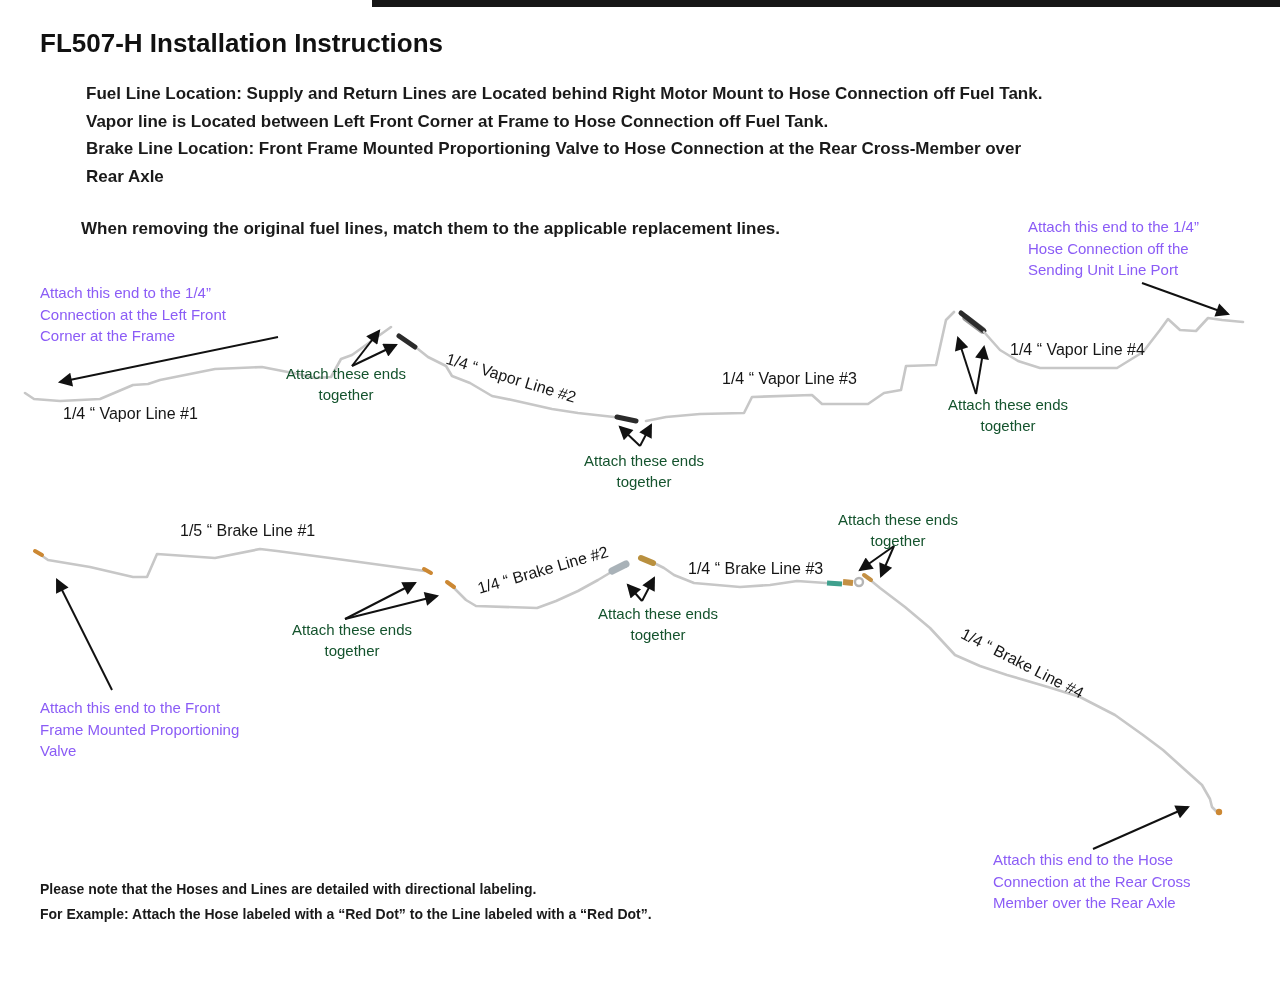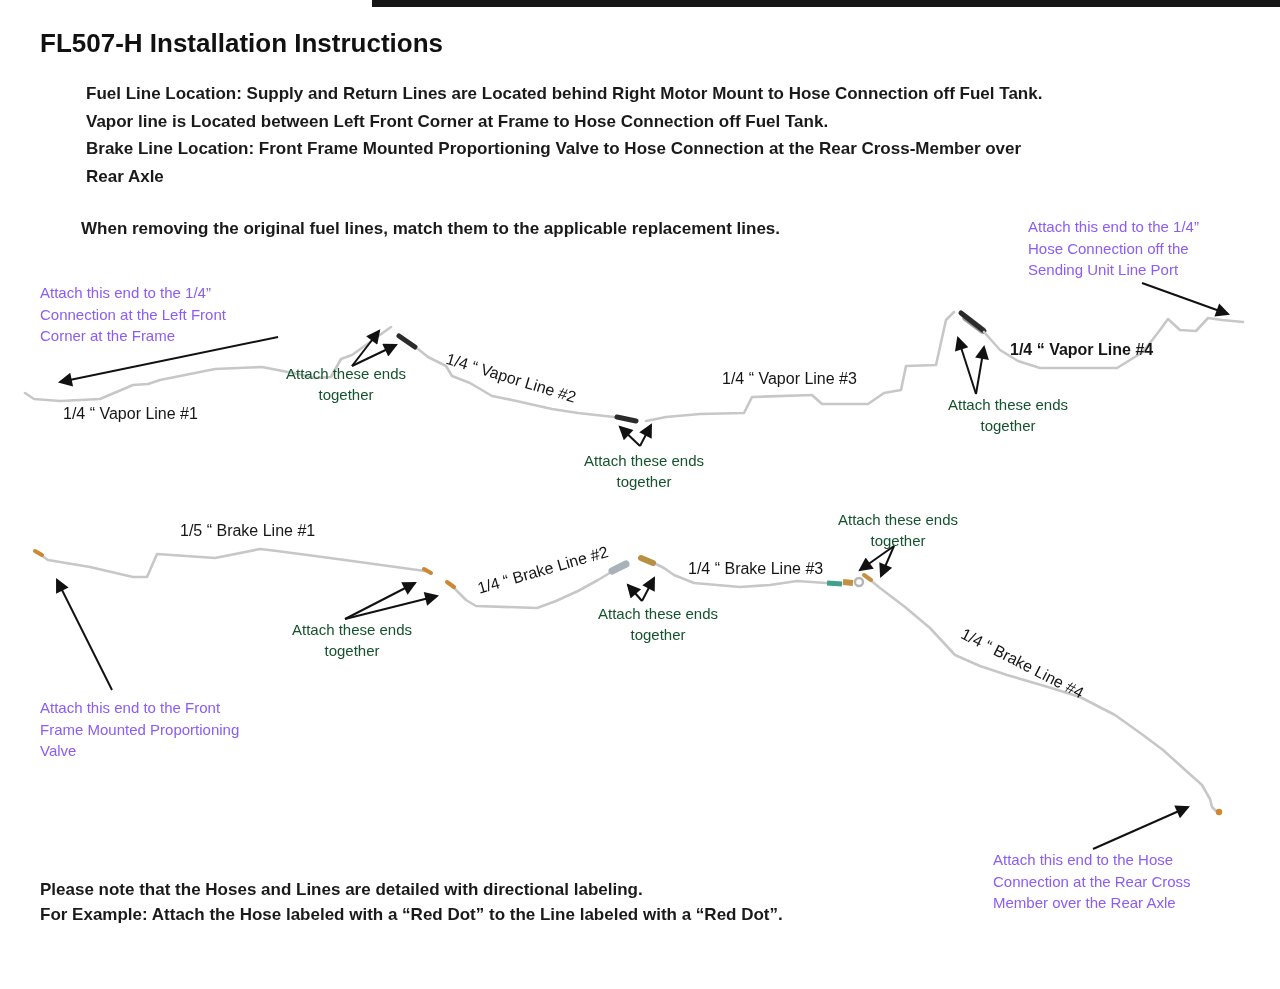--- a/index.html
+++ b/index.html
@@ -3,21 +3,21 @@
 <meta charset="utf-8">
 <style>
   html,body{margin:0;padding:0;background:#ffffff;}
   .page{position:relative;width:1280px;height:989px;background:#ffffff;overflow:hidden;
         font-family:"Liberation Sans",sans-serif;color:#1a1a1a;}
   .topbar{position:absolute;left:372px;top:0;width:908px;height:7px;background:#161616;}
   .title{position:absolute;left:40px;top:28px;font-size:26px;font-weight:700;color:#111;}
   .intro{position:absolute;left:40px;top:80px;width:1140px;font-size:17px;font-weight:700;
          line-height:27.5px;white-space:pre-line;margin-left:46px;}
   .instruction{position:absolute;left:40px;top:219px;font-size:17px;font-weight:700;margin-left:41px;}
-  .note{position:absolute;left:40px;top:877px;font-size:17px;font-weight:700;line-height:25px;
+  .note{position:absolute;left:40px;top:877px;font-size:14px;font-weight:700;line-height:25px;
         white-space:pre-line;}
   .ann{position:absolute;font-size:15px;line-height:21.5px;white-space:pre-line;color:#8b5cf6;}
   .attach{position:absolute;width:134px;font-size:15px;line-height:21px;text-align:center;
           white-space:pre-line;color:#14532d;}
   .llabel{position:absolute;font-size:16px;white-space:nowrap;color:#161616;}
   .rot17{transform:rotate(17deg);transform-origin:left top;}
   .rotm16{transform:rotate(-16deg);transform-origin:left center;}
   .rot27{transform:rotate(27deg);transform-origin:left top;}
   svg.diagram{position:absolute;left:0;top:0;}
   .tube{fill:none;stroke:#c7c7c7;stroke-width:2.6;stroke-linejoin:round;stroke-linecap:round;}
@@ -115,21 +115,21 @@
   <div class="attach" style="left:285px;top:619px;">Attach these ends
 together</div>
   <div class="attach" style="left:591px;top:603px;">Attach these ends
 together</div>
   <div class="attach" style="left:831px;top:509px;">Attach these ends
 together</div>
 
   <div class="llabel" style="left:63px;top:405px;text-align:center;">1/4 “ Vapor Line #1</div>
   <div class="llabel rot17" style="left:449px;top:350px;">1/4 “ Vapor Line #2</div>
   <div class="llabel" style="left:722px;top:370px;">1/4 “ Vapor Line #3</div>
-  <div class="llabel" style="left:1010px;top:341px;font-weight:bold;">1/4 “ Vapor Line #4</div>
+  <div class="llabel" style="left:1010px;top:341px;">1/4 “ Vapor Line #4</div>
   <div class="llabel" style="left:180px;top:522px;">1/5 “ Brake Line #1</div>
   <div class="llabel rotm16" style="left:478px;top:580px;">1/4 “ Brake Line #2</div>
   <div class="llabel" style="left:688px;top:560px;">1/4 “ Brake Line #3</div>
   <div class="llabel rot27" style="left:966px;top:625px;">1/4 “ Brake Line #4</div>
 
   <div class="note">Please note that the Hoses and Lines are detailed with directional labeling.
 For Example: Attach the Hose labeled with a “Red Dot” to the Line labeled with a “Red Dot”.</div>
 
 </div>
 

